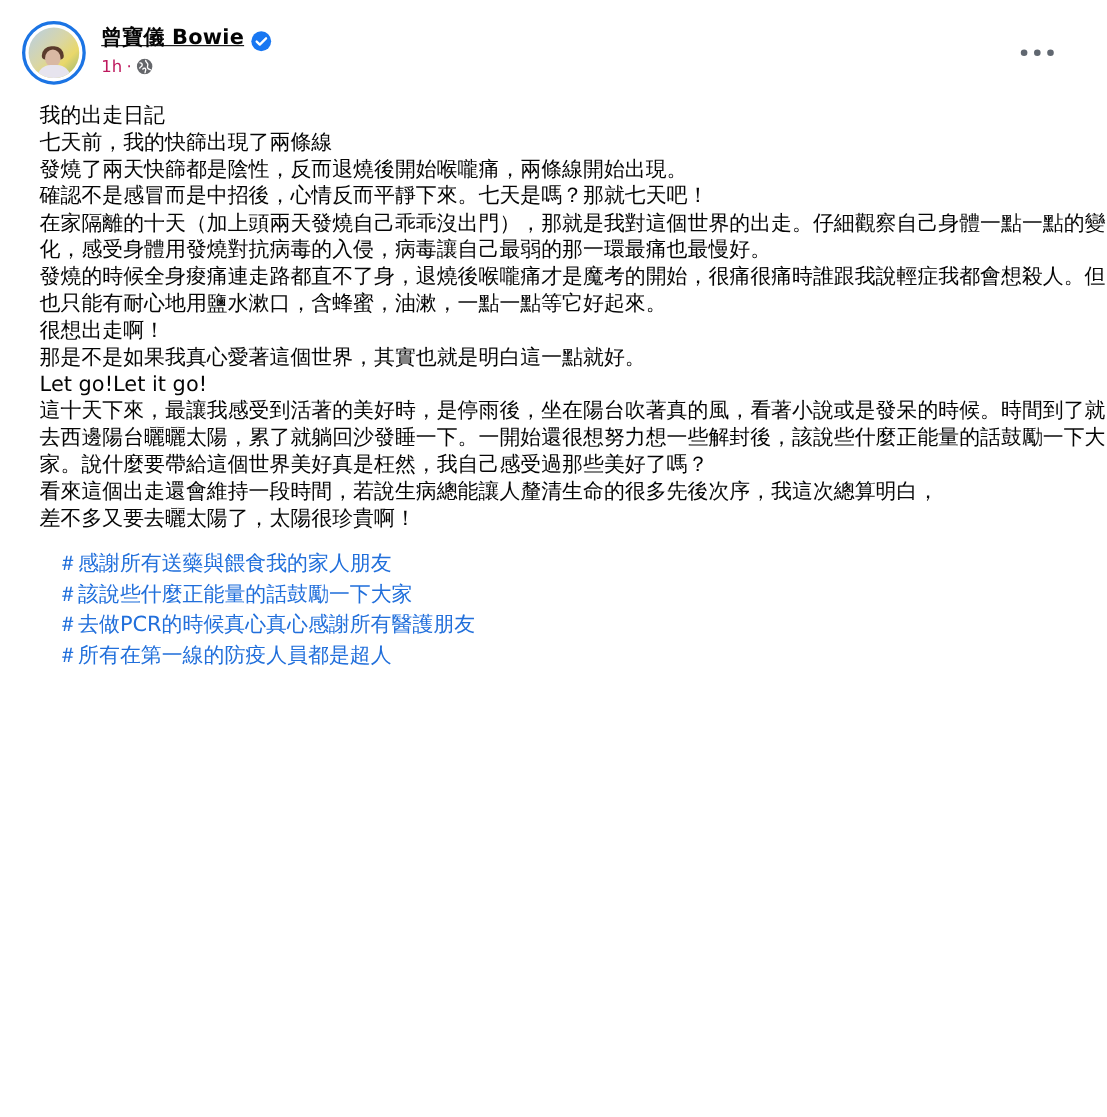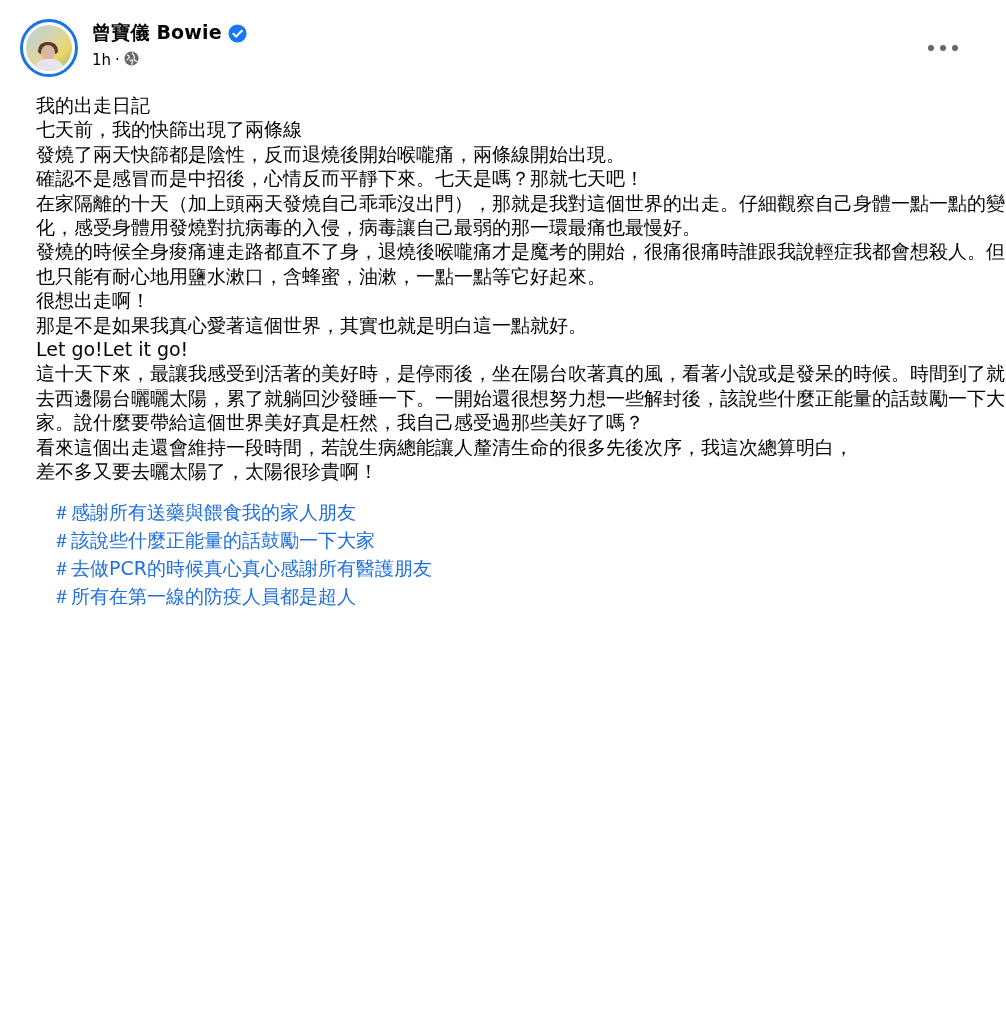--- a/index.html
+++ b/index.html
@@ -24,26 +24,26 @@
   }
   .avatar .hair {
     position: absolute; left: 12px; top: 17px; width: 20px; height: 12px; border-radius: 10px 10px 4px 4px;
     background: #5a3b2c;
   }
   .avatar .body {
     position: absolute; left: 8px; top: 34px; width: 30px; height: 16px; border-radius: 12px 12px 0 0;
     background: #e7e4ee;
   }
   .author-block { position: absolute; left: 72px; top: 0; }
-  .author-line { display: flex; align-items: center; height: 28px; }
+  .author-line { display: flex; align-items: flex-end; height: 28px; text-decoration: underline; }
   .author-name {
     font-size: 19px; font-weight: bold; color: #050505; letter-spacing: 0.2px;
   }
   .verified-icon { margin-left: 6px; width: 19px; height: 19px; display: inline-block; }
-  .meta-line { display: flex; margin-top: 4px; color: #000000; font-size: 15px; }
+  .meta-line { display: flex; align-items: center; margin-top: 4px; color: #be185d; font-size: 15px; }
   .meta-line .dot { margin: 0 4px; }
   .globe-icon { width: 15px; height: 15px; display: inline-block; }
   .more-button {
     position: absolute; right: 28px; top: 19px; width: 30px; height: 20px;
     display: flex; align-items: center; justify-content: space-between; cursor: pointer;
   }
   .more-button span { width: 6px; height: 6px; border-radius: 50%; background: #606770; }
 
   .post-body {
     position: absolute; left: 36px; top: 93px; width: 975px;

